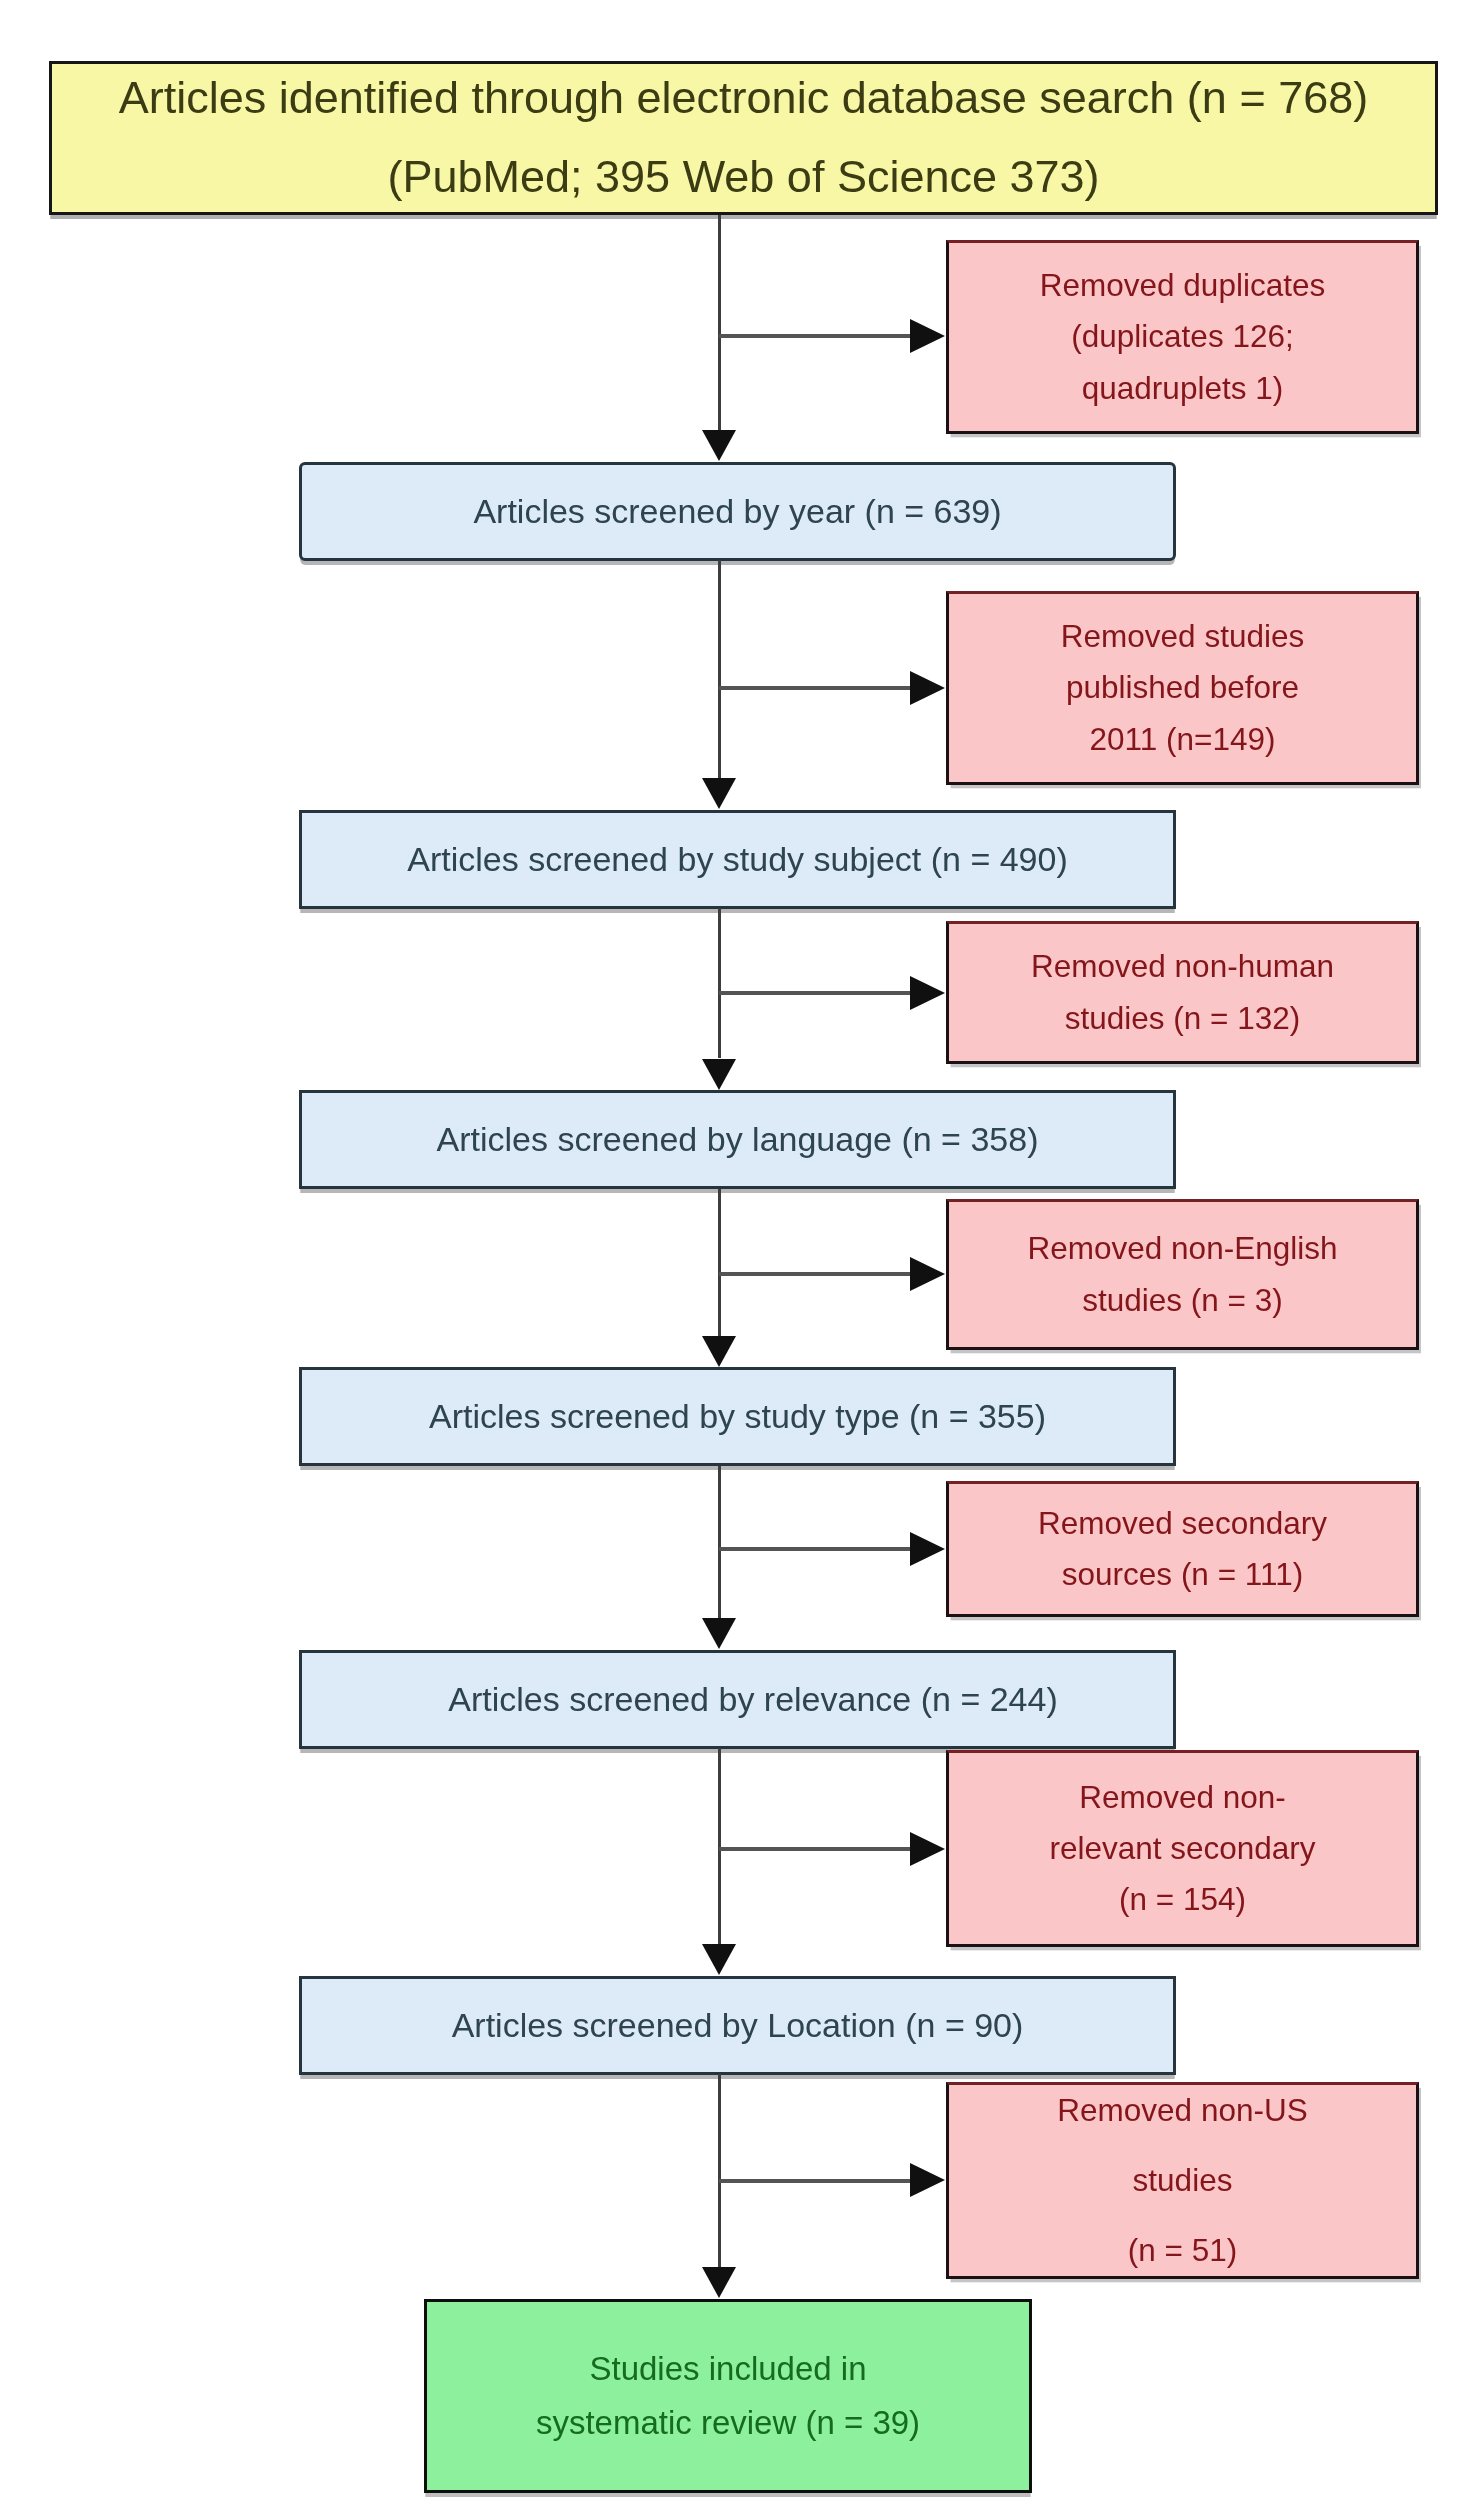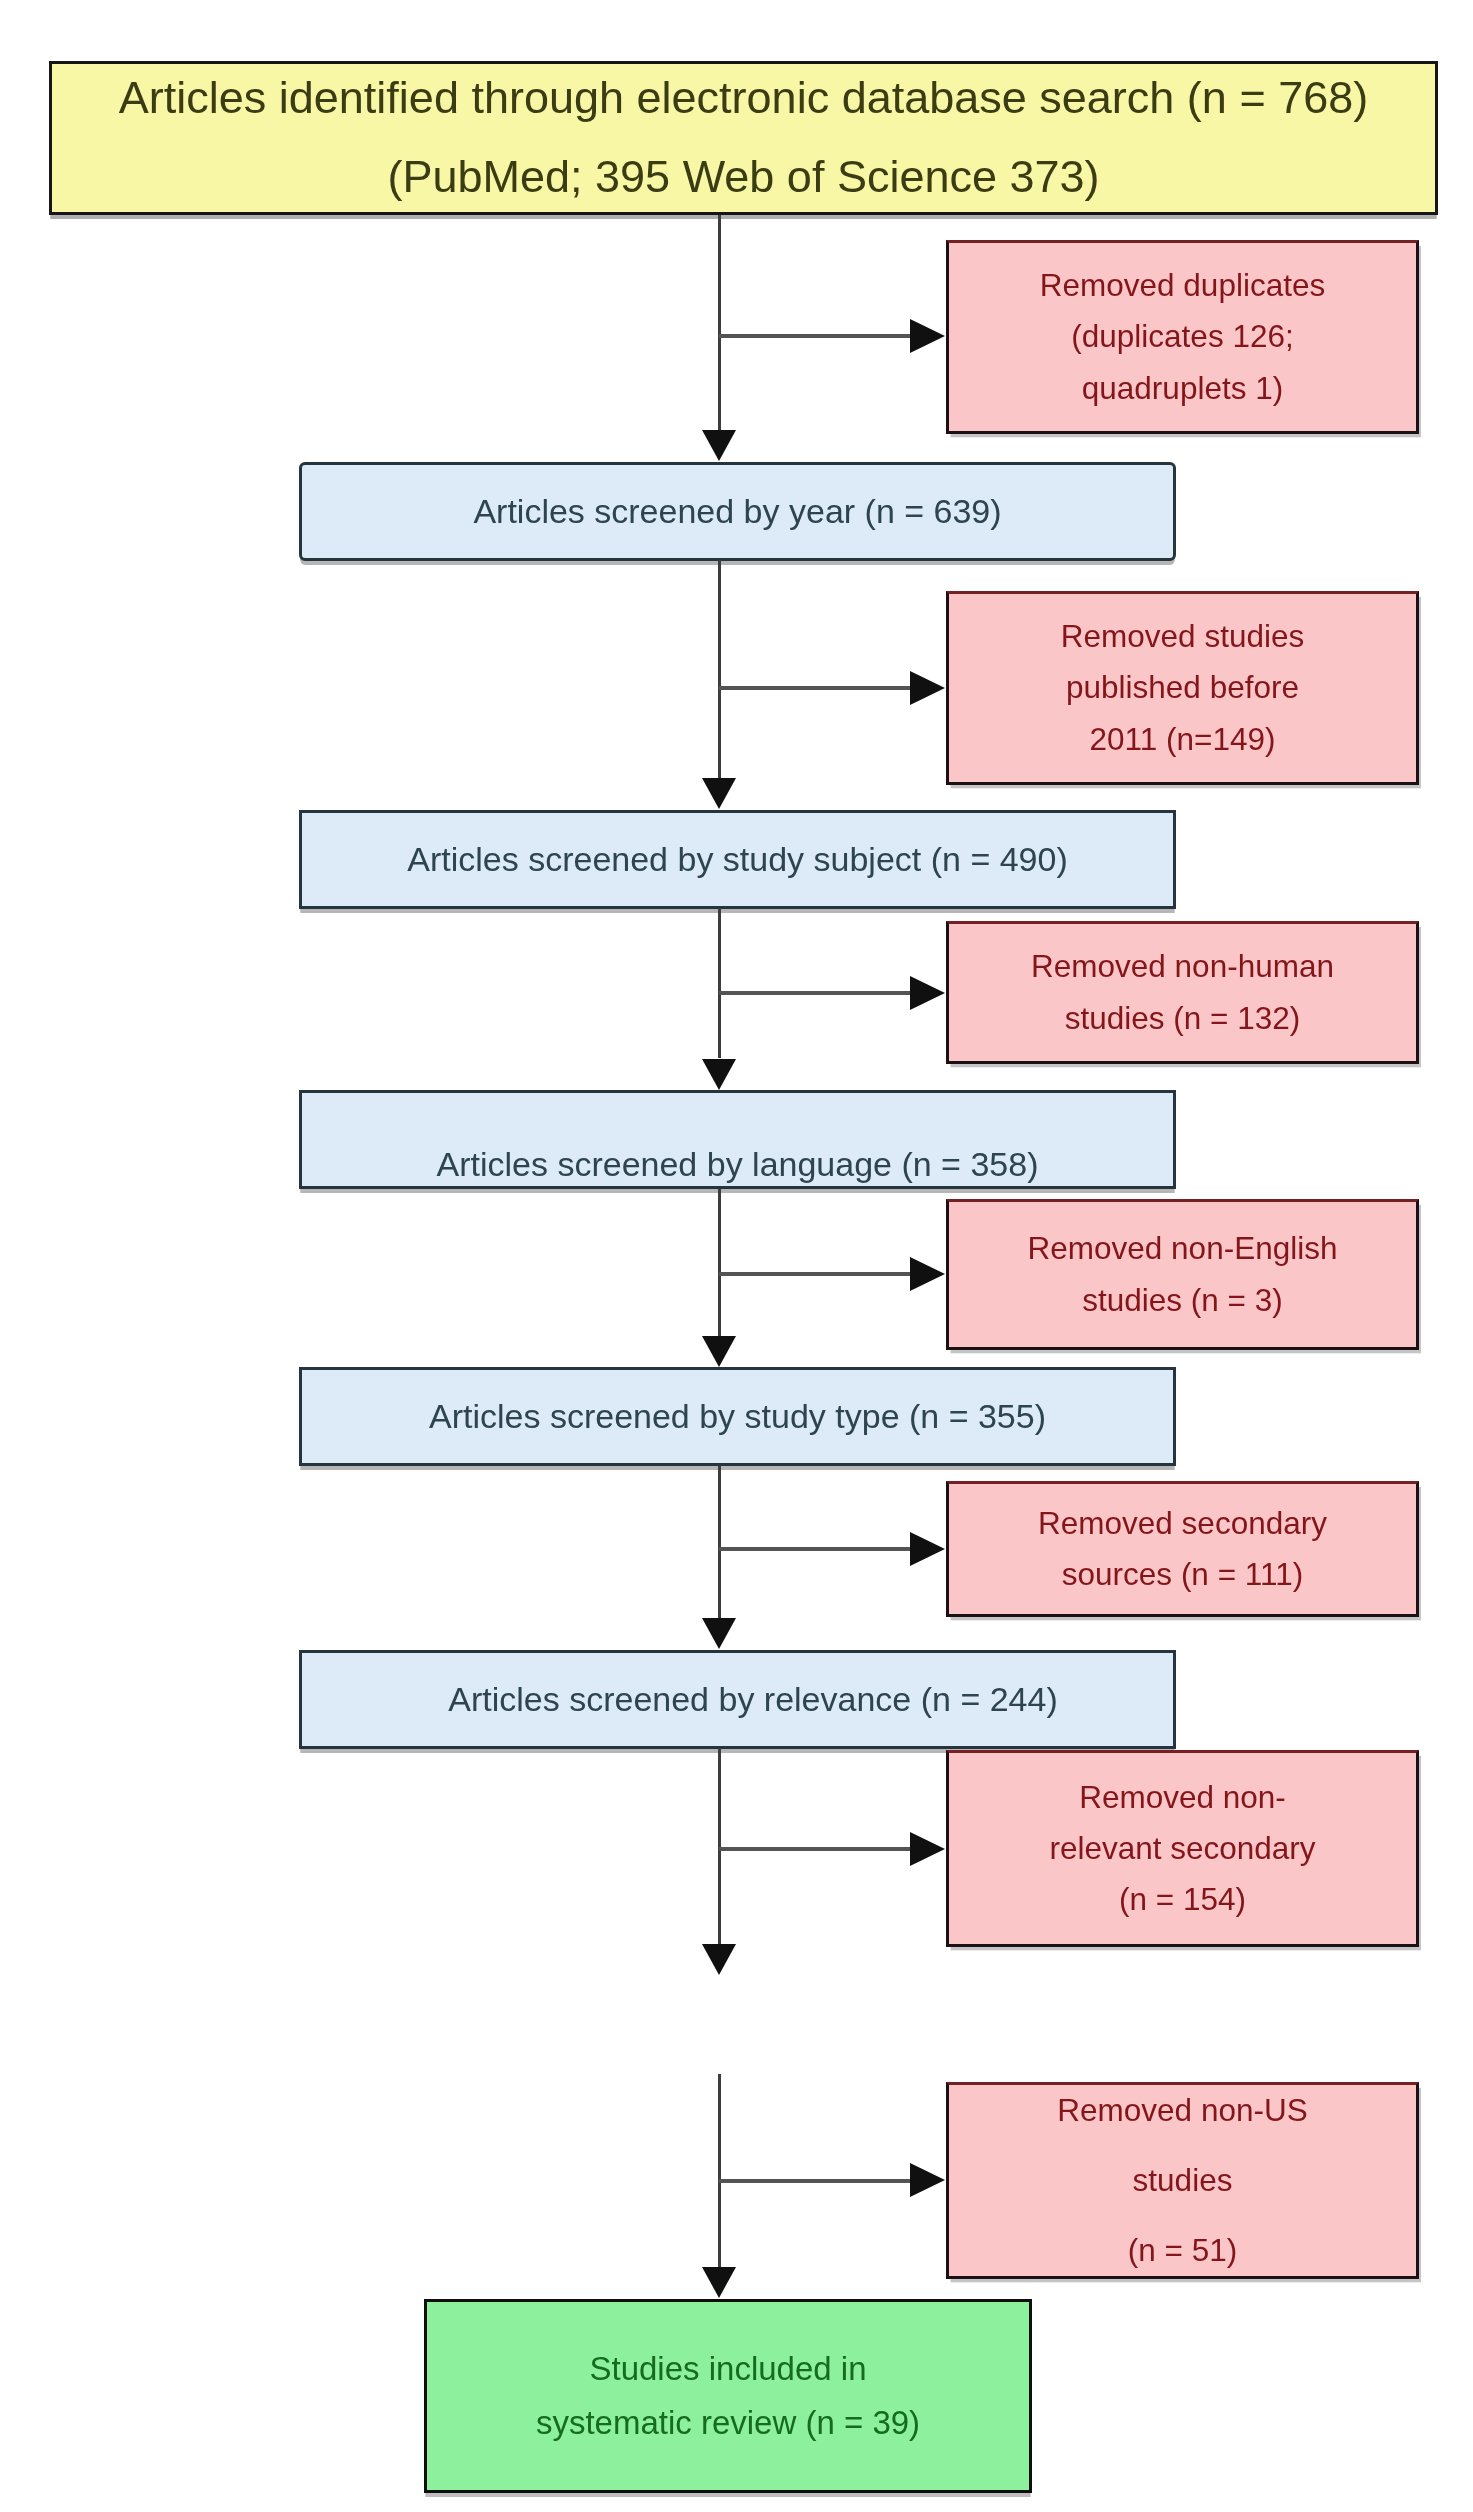--- a/index.html
+++ b/index.html
@@ -75,21 +75,21 @@
   #v5{top:1466px;height:152px;} #a5{top:1618px;}
   #v6{top:1748px;height:196px;} #a6{top:1944px;}
   #v7{top:2074px;height:193px;} #a7{top:2267px;}
   #h1{top:334px;} #r1{top:319px;}
   #h2{top:686px;} #r2{top:671px;}
   #h3{top:991px;} #r3{top:976px;}
   #h4{top:1272px;} #r4{top:1257px;}
   #h5{top:1547px;} #r5{top:1532px;}
   #h6{top:1847px;} #r6{top:1832px;}
   #h7{top:2179px;} #r7{top:2163px;}
-  #screen1{top:462px;border-radius:6px;} #screen2{top:810px;} #screen3{top:1090px;justify-content:flex-end;}
+  #screen1{top:462px;border-radius:6px;} #screen2{top:810px;} #screen3{top:1090px;}
   #screen4{top:1367px;} #screen5{top:1650px;padding-left:31px;} #screen6{top:1976px;}
   #removal1{top:240px;height:194px;}
   #removal2{top:591px;height:194px;}
   #removal3{top:921px;height:143px;}
   #removal4{top:1199px;height:151px;}
   #removal5{top:1481px;height:136px;}
   #removal6{top:1750px;height:197px;}
   #removal7{top:2082px;height:197px;justify-content:space-between;}
 </style>
 </head>
@@ -178,20 +178,23 @@
   <div class="arrow-down" id="a6"></div>
   <div class="hline" id="h6"></div>
   <div class="arrow-right" id="r6"></div>
 
   <div class="box box-removal" id="removal6">
     <span class="ln">Removed non-</span>
     <span class="ln">relevant secondary</span>
     <span class="ln">(n = 154)</span>
   </div>
 
+  <div class="box box-screen" id="screen6">
+    <span class="ln">Articles screened by Location (n = 90)</span>
+  </div>
 
   <div class="vline" id="v7"></div>
   <div class="arrow-down" id="a7"></div>
   <div class="hline" id="h7"></div>
   <div class="arrow-right" id="r7"></div>
 
   <div class="box box-removal" id="removal7">
     <span class="ln">Removed non-US</span>
     <span class="ln">studies</span>
     <span class="ln">(n = 51)</span>

